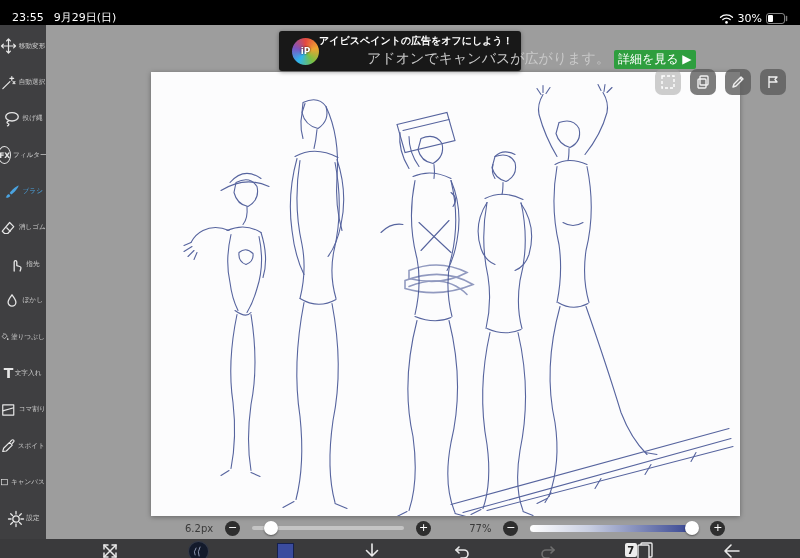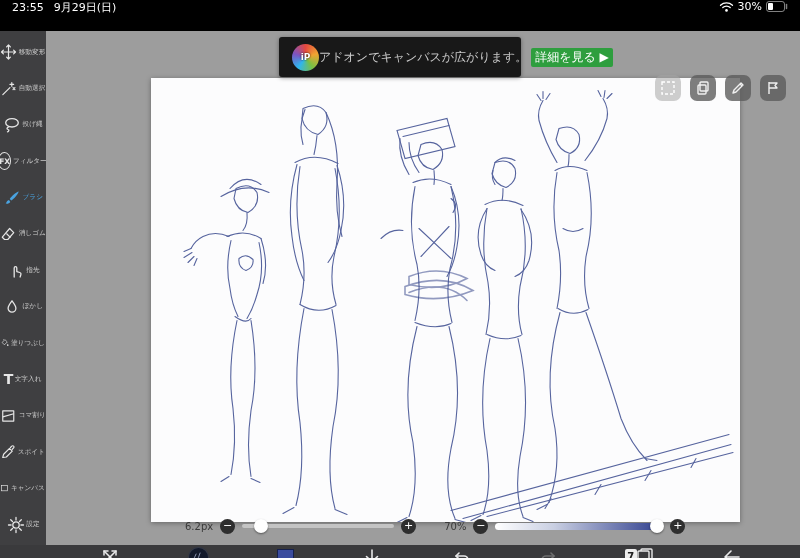--- a/index.html
+++ b/index.html
@@ -1,20 +1,20 @@
 <!DOCTYPE html>
 <html><head>
 <meta charset="utf-8">
 <style>
   html,body{margin:0;padding:0;}
   body{width:800px;height:558px;overflow:hidden;background:#9d9d9d;
        font-family:"DejaVu Sans","Liberation Sans",sans-serif;}
   
-  .statusbar{height:31px;background:#000;display:flex;justify-content:space-between;
-             align-items:flex-start;padding:0 12px;box-sizing:border-box;color:#fff;font-size:11px;}
+  .statusbar{height:25px;background:#000;display:flex;justify-content:space-between;
+             align-items:flex-end;padding:0 12px;box-sizing:border-box;color:#fff;font-size:11px;}
   .sb-left{display:flex;gap:10px;align-items:center;}
   .sb-right{display:flex;gap:4px;align-items:center;}
   
   .workspace{position:relative;height:514px;background:#9d9d9d;}
   .sidebar{position:absolute;left:0;top:0;width:46px;height:100%;background:#3f3f41;
            display:flex;flex-direction:column;padding:3px 0 2px;box-sizing:border-box;z-index:5;}
   .tool{flex:1;display:flex;flex-direction:row;align-items:center;justify-content:center;
         gap:1px;color:#e6e6e6;}
   .tool .tlabel{font-size:7px;color:#cfcfcf;line-height:1;white-space:nowrap;transform:scale(.95);}
   .tool.active{color:#4aa3e0;}
@@ -23,22 +23,22 @@
             font-size:7.5px;font-weight:bold;display:flex;align-items:center;justify-content:center;}
   .t-badge{font-size:14px;font-weight:bold;line-height:1;}
   .canvas{position:absolute;left:151px;top:47px;width:589px;height:444px;background:#fcfcfd;
           box-shadow:0 1px 5px rgba(0,0,0,.35);}
   .sketch{width:100%;height:100%;display:block;}
   .float-tools{position:absolute;top:44px;right:14px;display:flex;gap:9px;z-index:6;}
   .fbtn{width:26px;height:26px;border-radius:7px;background:rgba(92,92,92,.8);
         display:flex;align-items:center;justify-content:center;}
   .fbtn.light{background:rgba(165,165,165,.55);}
   
-  .slider-row{position:absolute;left:151px;bottom:8px;width:589px;height:22px;display:flex;
-              align-items:center;gap:7px;padding-left:34px;box-sizing:border-box;
+  .slider-row{position:absolute;left:151px;bottom:0;width:589px;height:22px;display:flex;
+              align-items:center;gap:12px;padding-left:34px;box-sizing:border-box;
               font-size:10px;color:#3a3a3a;z-index:4;}
   .pmbtn{width:15px;height:15px;border-radius:50%;background:#2e2e2e;color:#fff;font-size:11px;
          line-height:14px;text-align:center;flex:0 0 auto;}
   .track{position:relative;height:4px;border-radius:2px;background:#c4c4c4;flex:0 0 auto;}
   .track.size{width:152px;}
   .track.opacity{height:7px;width:168px;border-radius:4px;
                  background:linear-gradient(to right,#ffffff,#c9cfe2 35%,#2d3c8c);}
   .knob{position:absolute;top:50%;transform:translateY(-50%);width:14px;height:14px;
         background:#fff;border-radius:50%;box-shadow:0 1px 2px rgba(0,0,0,.45);}
   .spacer{width:14px;}
@@ -58,21 +58,21 @@
   .banner{position:absolute;top:6px;left:50%;transform:translateX(-50%);width:242px;height:40px;
           background:#181818;border-radius:3px;display:flex;align-items:center;gap:0;
           padding:0 13px;box-sizing:border-box;z-index:20;box-shadow:0 1px 4px rgba(0,0,0,.4);}
   .logo{width:27px;height:27px;border-radius:50%;flex:0 0 auto;
         background:conic-gradient(#e4483f,#f0a431,#79c043,#2fb6ef,#7c54c1,#e4483f);
         display:flex;align-items:center;justify-content:center;color:#fff;font-size:9px;
         font-weight:bold;text-shadow:0 0 2px #000;}
   .banner-text{display:flex;flex-direction:column;gap:2px;min-width:0;}
   .banner-title{color:#fff;font-size:10px;font-weight:bold;white-space:nowrap;}
   .banner-sub{display:flex;align-items:center;gap:4px;}
-  .banner-subtitle{color:#c9c9c9;font-size:12px;white-space:nowrap;}
+  .banner-subtitle{color:#c9c9c9;font-size:14px;white-space:nowrap;margin-left:48px;}
   .cta{background:#2e9e3e;color:#fff;font-size:12px;padding:1px 4px;border-radius:2px;white-space:nowrap;}
 </style>
 </head>
 <body>
 
 <div class="statusbar">
   <div class="sb-left">
     <span>23:55</span>
     <span>9月29日(日)</span>
   </div>
@@ -89,20 +89,21 @@
       <path d="M20.5 3.5v4" stroke="#ffffff" opacity="0.5" stroke-width="1.5" stroke-linecap="round"></path>
     </svg>
   </div>
 </div>
 
 <div class="workspace">
 
   <div class="banner">
     <div class="logo">iP</div>
     <div class="banner-text">
+      <span class="banner-title">アイビスペイントの広告をオフにしよう！</span>
       <div class="banner-sub">
         <span class="banner-subtitle">アドオンでキャンバスが広がります。</span>
         <span class="cta">詳細を見る ▶</span>
       </div>
     </div>
   </div>
 
   <div class="sidebar">
     <div class="tool">
       <svg width="18" height="18" viewBox="0 0 18 18" fill="none" stroke="currentColor" stroke-width="1.3" stroke-linecap="round" stroke-linejoin="round">
@@ -318,21 +319,21 @@
   </div>
 
   <div class="slider-row">
     <span>6.2px</span>
     <div class="pmbtn">−</div>
     <div class="track size">
       <div class="knob" style="left:12px"></div>
     </div>
     <div class="pmbtn">+</div>
     <div class="spacer"></div>
-    <span>70%</span>
+    <span>77%</span>
     <div class="pmbtn">−</div>
     <div class="track opacity">
       <div class="knob" style="left:calc(100% - 13px)"></div>
     </div>
     <div class="pmbtn">+</div>
   </div>
 </div>
 
 <div class="bottombar">
   <div class="bbtn">

